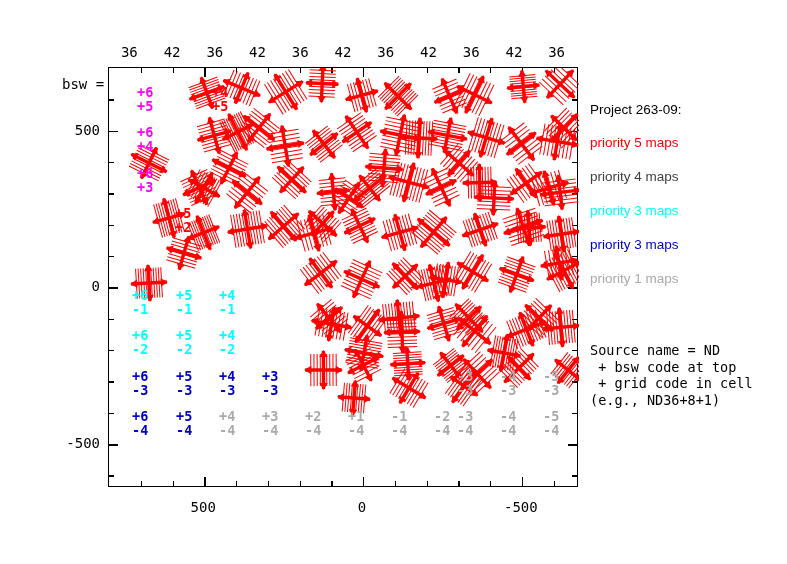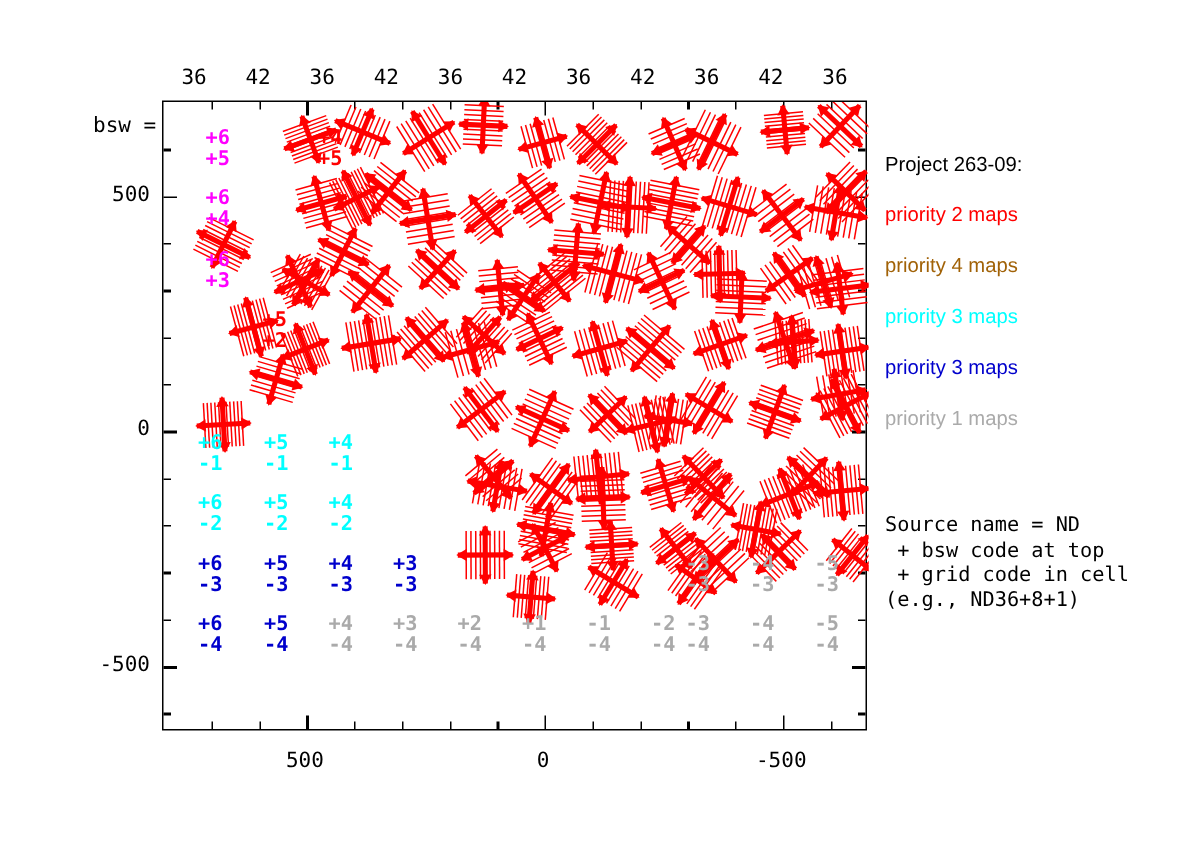--- a/index.html
+++ b/index.html
@@ -1668,22 +1668,22 @@
 
   <div id="xlabels">
       <div class="axlabel" style="left: 203.27px; transform: translateX(-50%); top: 499px;">500</div>
       <div class="axlabel" style="left: 362.054px; transform: translateX(-50%); top: 499px;">0</div>
       <div class="axlabel" style="left: 520.838px; transform: translateX(-50%); top: 499px;">-500</div>
     </div>
 
   <div id="right-panel">
     <div class="legend-line" style="left:0px;top:35px;color:#000;">Project 263-09:</div>
     <div id="legend-entries">
-        <div class="legend-line" style="color: rgb(255, 0, 0); left: 0px; top: 68px;">priority 2 maps</div>
-        <div class="legend-line" style="color: #a16207; left: 0px; top: 102px;">priority 4 maps</div>
+        <div class="legend-line" style="color: rgb(255, 0, 0); left: 0px; top: 68px;">priority 5 maps</div>
+        <div class="legend-line" style="color: #404040; left: 0px; top: 102px;">priority 4 maps</div>
         <div class="legend-line" style="color: rgb(0, 255, 255); left: 0px; top: 136px;">priority 3 maps</div>
         <div class="legend-line" style="color: rgb(0, 0, 204); left: 0px; top: 170px;">priority 3 maps</div>
         <div class="legend-line" style="color: rgb(170, 170, 170); left: 0px; top: 204px; text-align: right;">priority 1 maps</div>
       </div>
     <div id="caption-block">Source name = ND
  + bsw code at top
  + grid code in cell
 (e.g., ND36+8+1)</div>
   </div>
 

